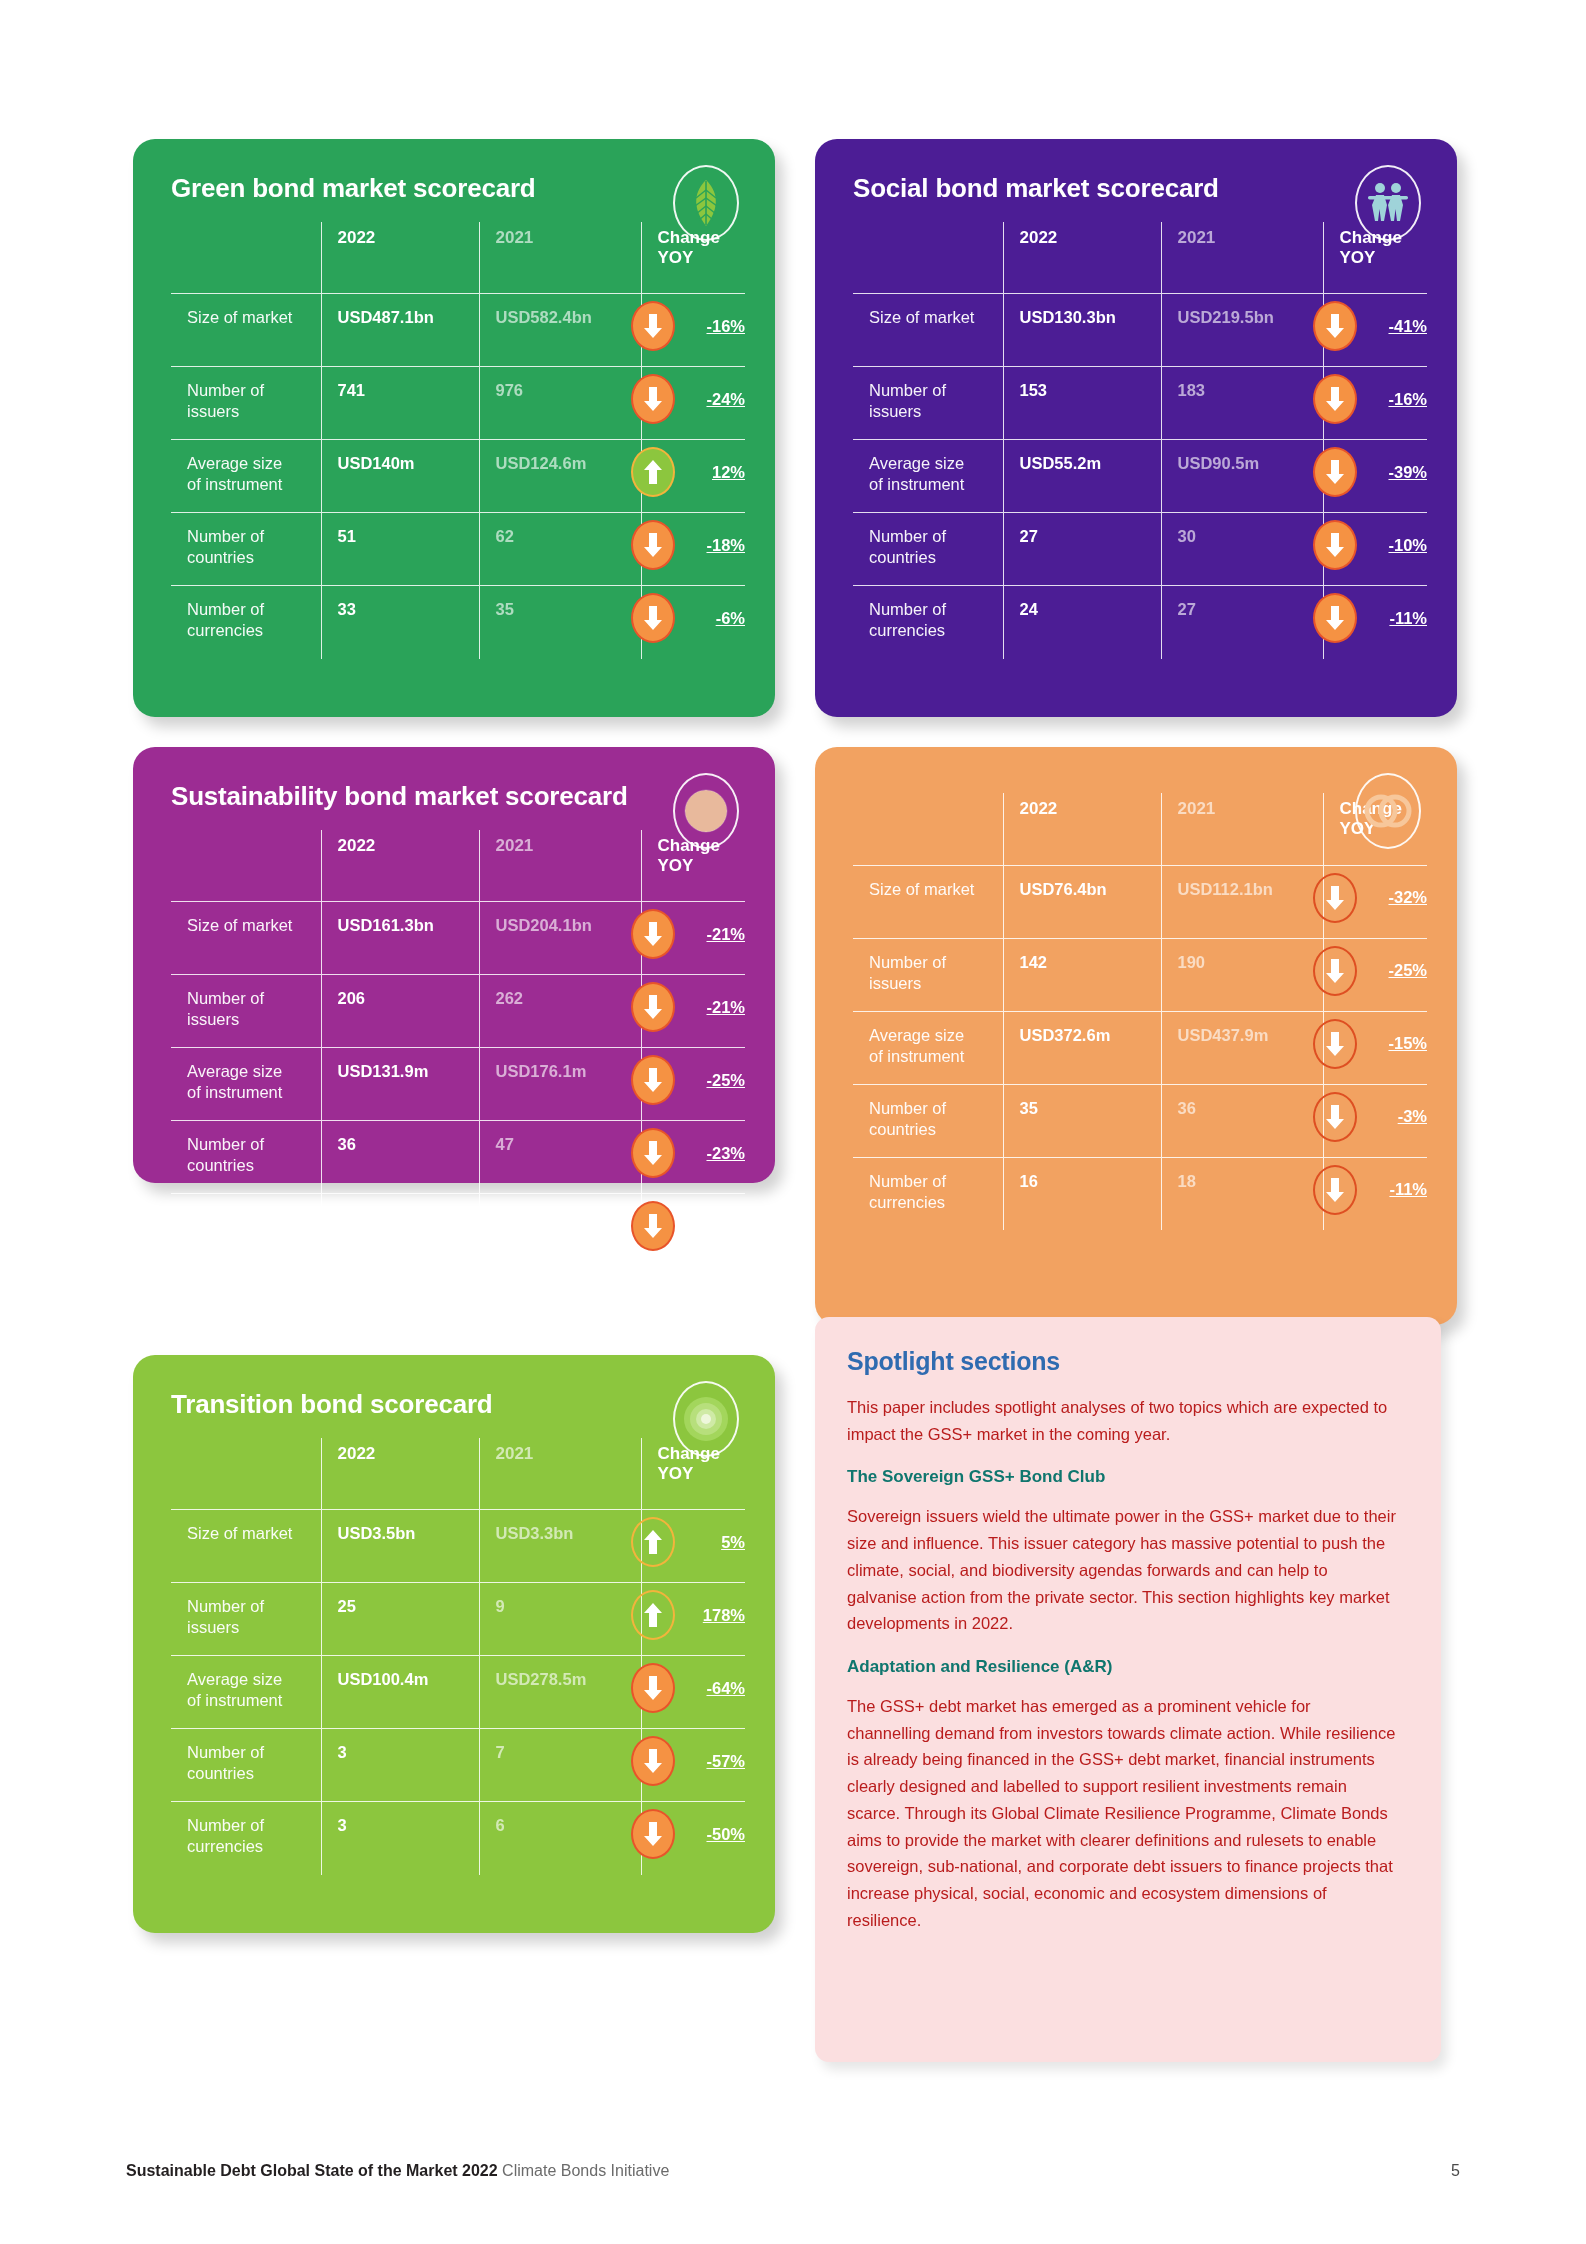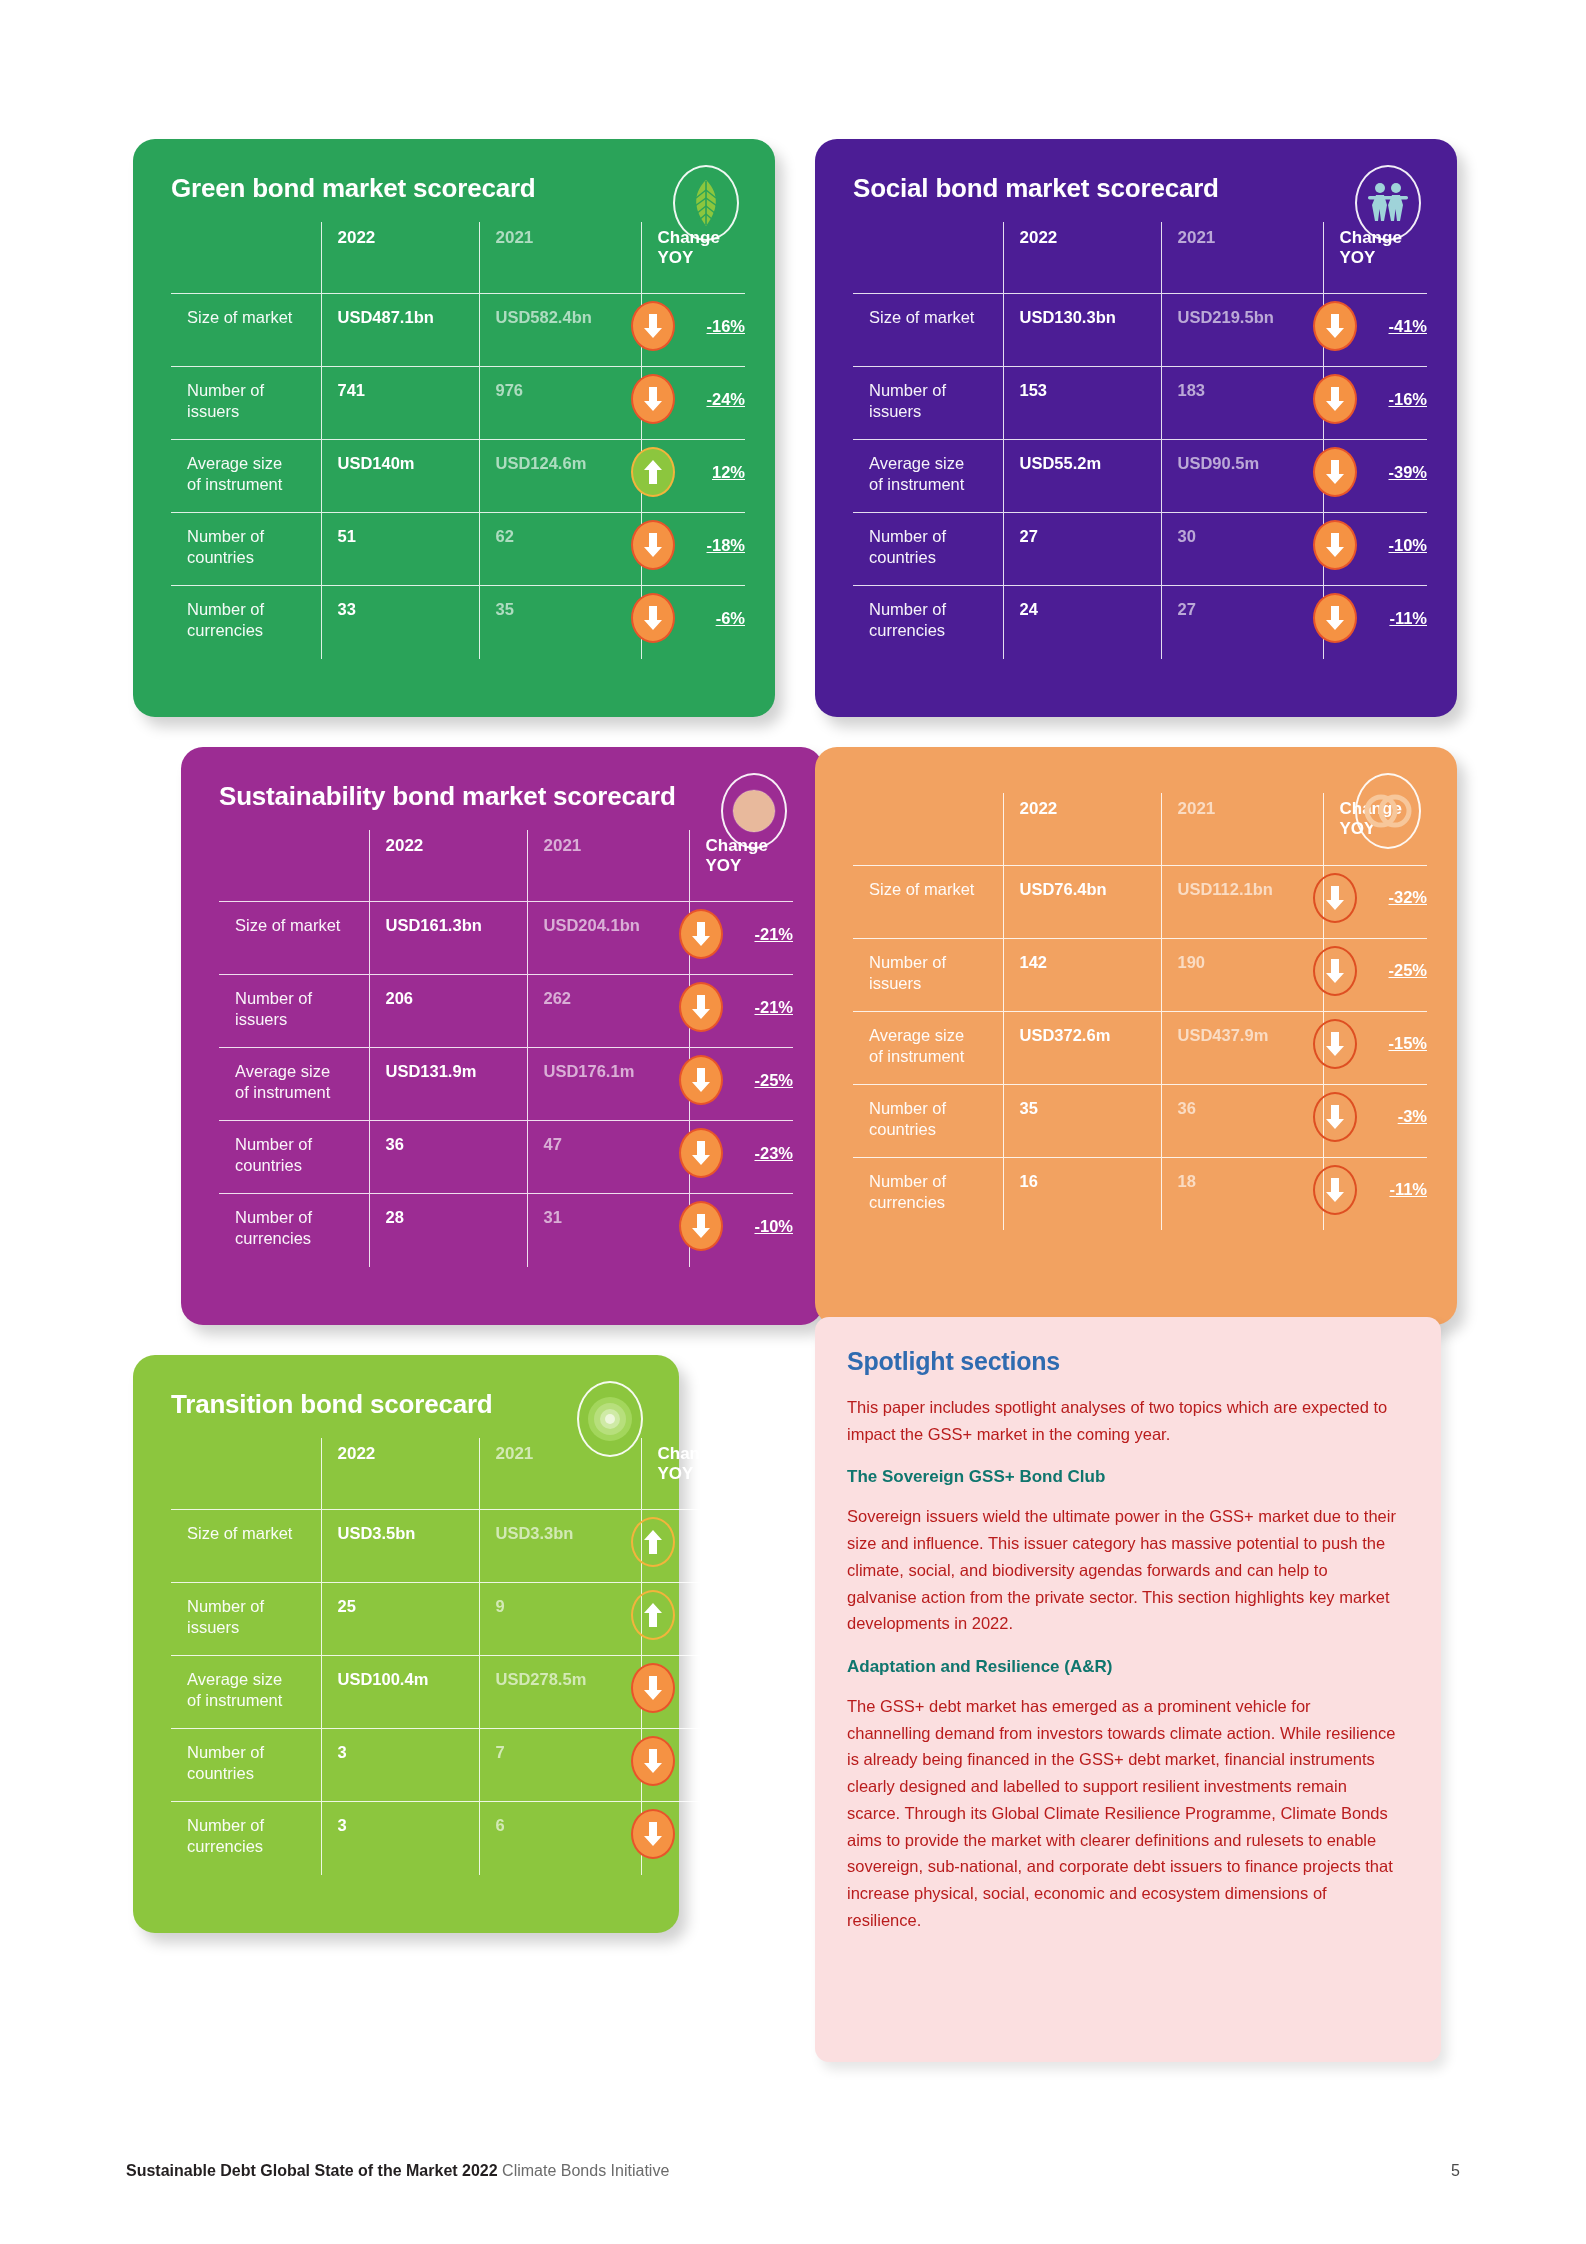--- a/index.html
+++ b/index.html
@@ -21,23 +21,23 @@
   
   .card {
     position: absolute;
     border-radius: 22px;
     box-shadow: 8px 10px 14px rgba(0,0,0,0.18);
     padding: 28px 34px 30px 38px;
     color: #ffffff;
   }
   .card-green   { left:133px;  top:139px;  width:642px;  height:578px;  background:#2aa359; }
   .card-teal    { left:815px;  top:139px;  width:642px;  height:578px;  background:#57b5c4; }
-  .card-purple  { left:133px;  top:747px;  width:642px;  height:578px;  background:#9c2c93;margin-left:48px; }
+  .card-purple  { left:133px;  top:747px;  width:642px;  height:436px;  background:#9c2c93; }
   .card-orange  { left:815px;  top:747px;  width:642px;  height:578px;  background:#f2a261; }
-  .card-lime    { left:133px;  top:1355px; width:546px;  height:578px;  background:#8cc63e; }
+  .card-lime    { left:133px;  top:1355px; width:642px;  height:578px;  background:#8cc63e; }
 
   .card-title {
     font-weight: 700;
     font-size: 26px;
     line-height: 1.18;
     letter-spacing: -0.2px;
     margin: 6px 0 0 0;
     max-width: 470px;
     color: #ffffff;
   }

